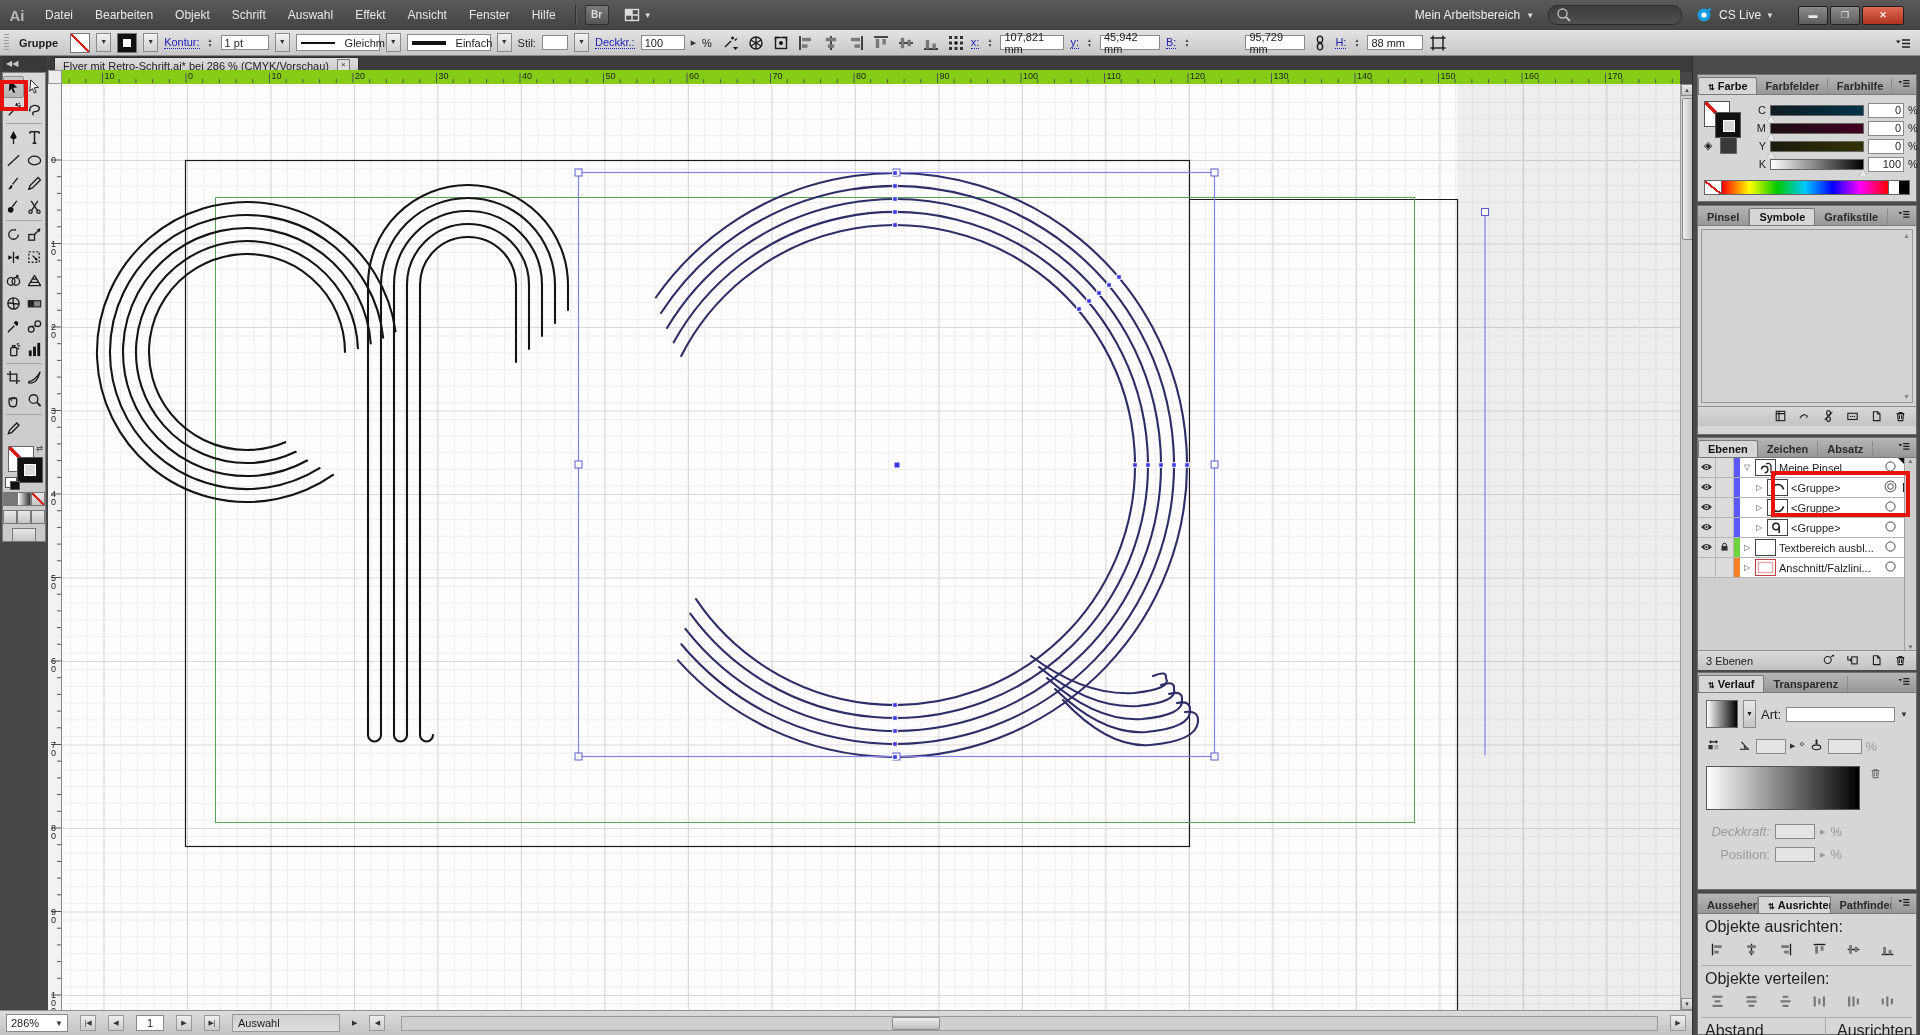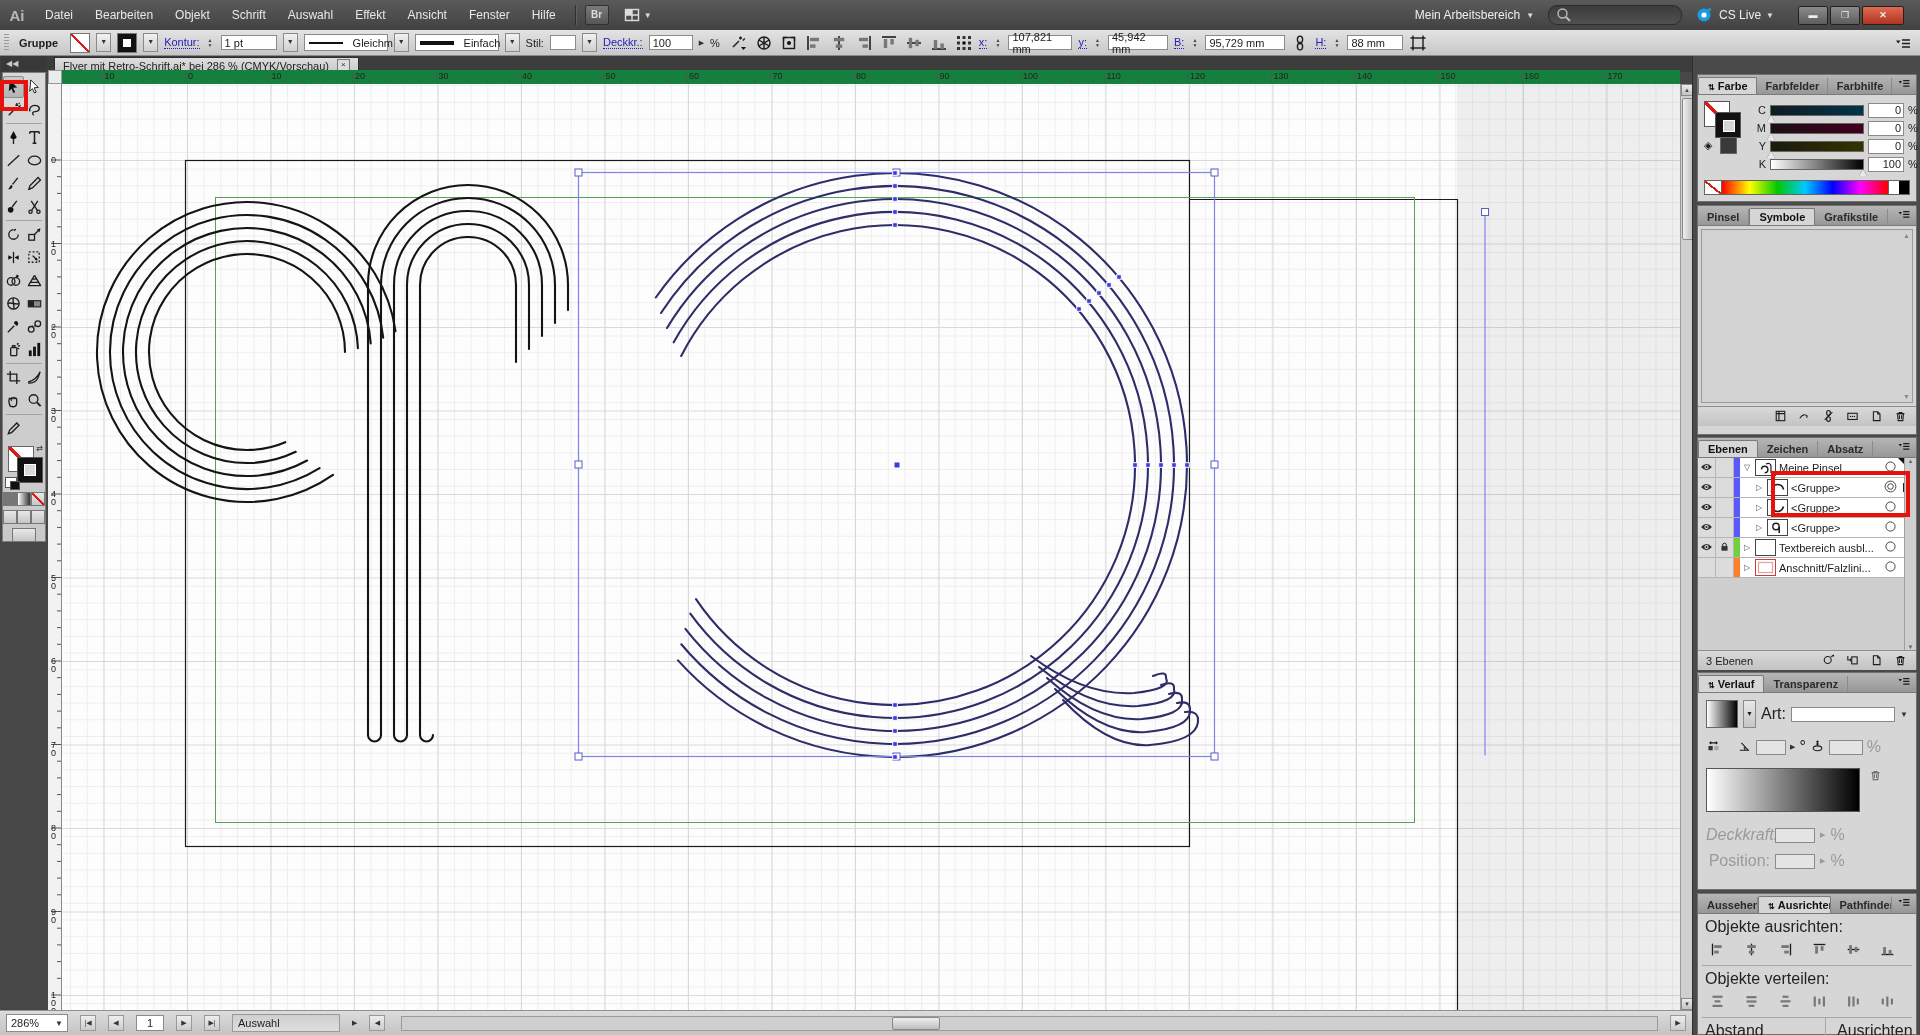--- a/index.html
+++ b/index.html
@@ -77,21 +77,21 @@
   .redslash{position:absolute;left:0;top:0;width:100%;height:100%;
     background:linear-gradient(to top right,transparent 45%,#d91e18 45%,#d91e18 55%,transparent 55%);}
   #fs-swap{position:absolute;right:2px;top:0;font-size:8px;color:#333;}
   #fs-mini{position:absolute;left:2px;bottom:2px;width:10px;height:9px;border:1px solid #555;background:#fff;}
   #fs-mini::after{content:"";position:absolute;right:-4px;bottom:-3px;width:8px;height:7px;background:#111;border:1px solid #555;}
   .mode-row{display:flex;justify-content:space-around;align-items:center;height:18px;}
   .mode-btn{width:12px;height:12px;border:1px solid #777;background:linear-gradient(#e8e8e8,#c6c6c6);position:relative;}
 
   
   #ruler-corner{position:absolute;left:48px;top:70px;width:14px;height:14px;background:#ececec;border:1px solid #9a9a9a;box-sizing:border-box;}
-  #hruler{position:absolute;left:62px;top:70px;width:1618px;height:22px;background:#15803d;border-bottom:1px solid #888;box-sizing:border-box;}
+  #hruler{position:absolute;left:62px;top:70px;width:1618px;height:22px;background:#84cc16;border-bottom:1px solid #888;box-sizing:border-box;}
   #vruler{position:absolute;left:48px;top:84px;width:14px;height:926px;background:#f2f2f2;border-right:1px solid #888;box-sizing:border-box;}
   #canvas{position:absolute;left:62px;top:84px;width:1618px;height:926px;background-color:#fdfdfd;overflow:hidden;
     background-image:
       linear-gradient(to right,#d9d9d9 1px,transparent 1px),
       linear-gradient(to bottom,#d9d9d9 1px,transparent 1px),
       linear-gradient(to right,#eeeeee 1px,transparent 1px),
       linear-gradient(to bottom,#eeeeee 1px,transparent 1px);
     background-size:83.5px 100%,100% 83.5px,16.7px 100%,100% 16.7px;
     background-position:41.5px 0,0 -7.5px,8.1px 0,0 1.2px;}
   #art{position:absolute;left:0;top:0;}
@@ -145,21 +145,21 @@
   .lr-main{flex:1;display:flex;align-items:center;height:100%;background:#fff;gap:3px;padding-left:2px;}
   .lr-tri{width:10px;font-size:8px;color:#555;text-align:center;}
   .lr-thumb{width:19px;height:15px;background:#fff;border:1px solid #444;display:flex;align-items:center;justify-content:center;}
   .lr-thumb svg{width:17px;height:13px;}
   .lr-name{font-size:11px;white-space:nowrap;overflow:hidden;}
   .lr-target{margin-left:auto;margin-right:3px;}
   .lr-sel{width:9px;margin-right:4px;}
   .layers-scroll{position:absolute;right:0;top:0;bottom:0;width:11px;background:#cfcfcf;border-left:1px solid #9f9f9f;}
 
   
-  .grad-label{font-size:16px;color:#222;}
+  .grad-label{font-size:13px;color:#222;}
   .gray-label{color:#9a9a9a;}
   .vbox{background:#fff;border:1px solid #8a8a8a;height:15px;box-sizing:border-box;display:flex;align-items:center;justify-content:flex-end;padding:0 3px;}
   .vbox.disabled{background:#e4e4e4;}
   .mini-arrow{font-size:7px;color:#333;}
 
   
   .align-section-label{font-size:16px;color:#222;padding:4px 7px 1px;}
   .align-row{display:flex;gap:9px;padding:2px 7px 5px;}
   .align-btn{width:23px;height:19px;display:flex;align-items:center;justify-content:center;border:1px solid transparent;border-radius:2px;}
   .align-btn svg{width:17px;height:15px;}
@@ -233,21 +233,21 @@
     <span class="cb-dd">▼</span>
     <span class="swatch" style="background:#111;">
         <span style="position:absolute;left:5px;top:5px;right:5px;bottom:5px;background:#fff;"></span>
       </span>
     <span class="cb-dd">▼</span>
     <span class="cb-link">Kontur:</span>
     <span class="cb-spin">
         <span>▲</span>
         <span>▼</span>
       </span>
-    <span class="cb-box" style="width:56px;">1 pt</span>
+    <span class="cb-box" style="width:48px;">1 pt</span>
     <span class="cb-dd">▼</span>
     <div class="stroke-preview">
       <span class="stroke-line"></span>
         <span>Gleichm.</span>
     </div>
     <span class="cb-dd">▼</span>
     <div class="stroke-preview">
       <span class="stroke-line thick"></span>
         <span>Einfach</span>
     </div>
@@ -328,21 +328,21 @@
     <span class="cb-spin">
         <span>▲</span>
         <span>▼</span>
       </span>
     <span class="cb-box" style="width:60px;">45,942 mm</span>
     <span class="cb-link">B:</span>
     <span class="cb-spin">
         <span>▲</span>
         <span>▼</span>
       </span>
-    <span class="cb-box" style="width:80px;">95,729 mm</span>
+    <span class="cb-box" style="width:60px;margin-left:48px;">95,729 mm</span>
     <span class="icon16"><svg viewBox="0 0 18 18" fill="none" stroke="#1d1d1d" stroke-width="1.4">
           <ellipse cx="9" cy="5.5" rx="2.6" ry="3.4"></ellipse>
           <ellipse cx="9" cy="12.5" rx="2.6" ry="3.4"></ellipse>
           <path d="M9 7.5 V10.5"></path>
         </svg></span>
     <span class="cb-link">H:</span>
     <span class="cb-spin">
         <span>▲</span>
         <span>▼</span>
       </span>

